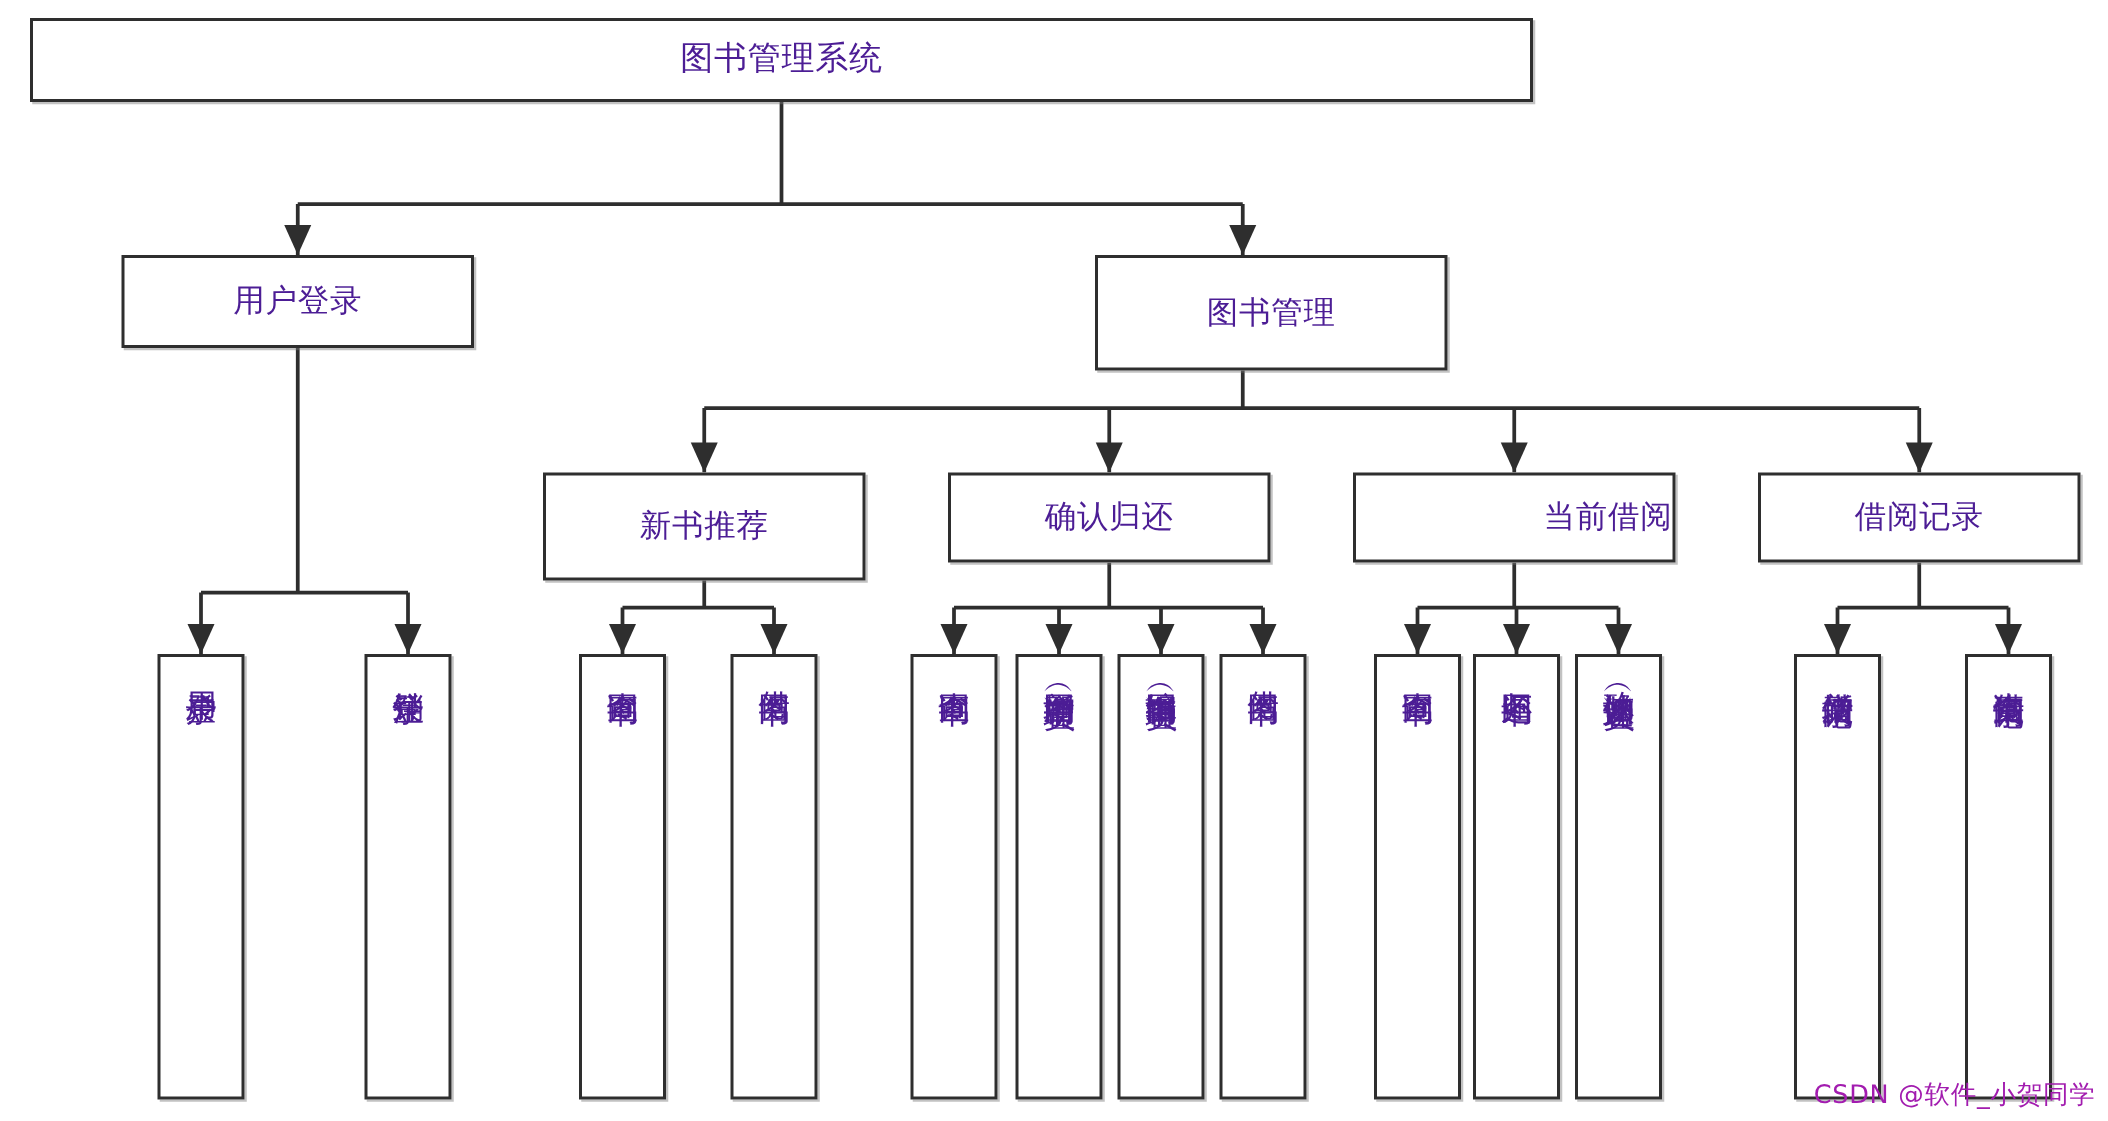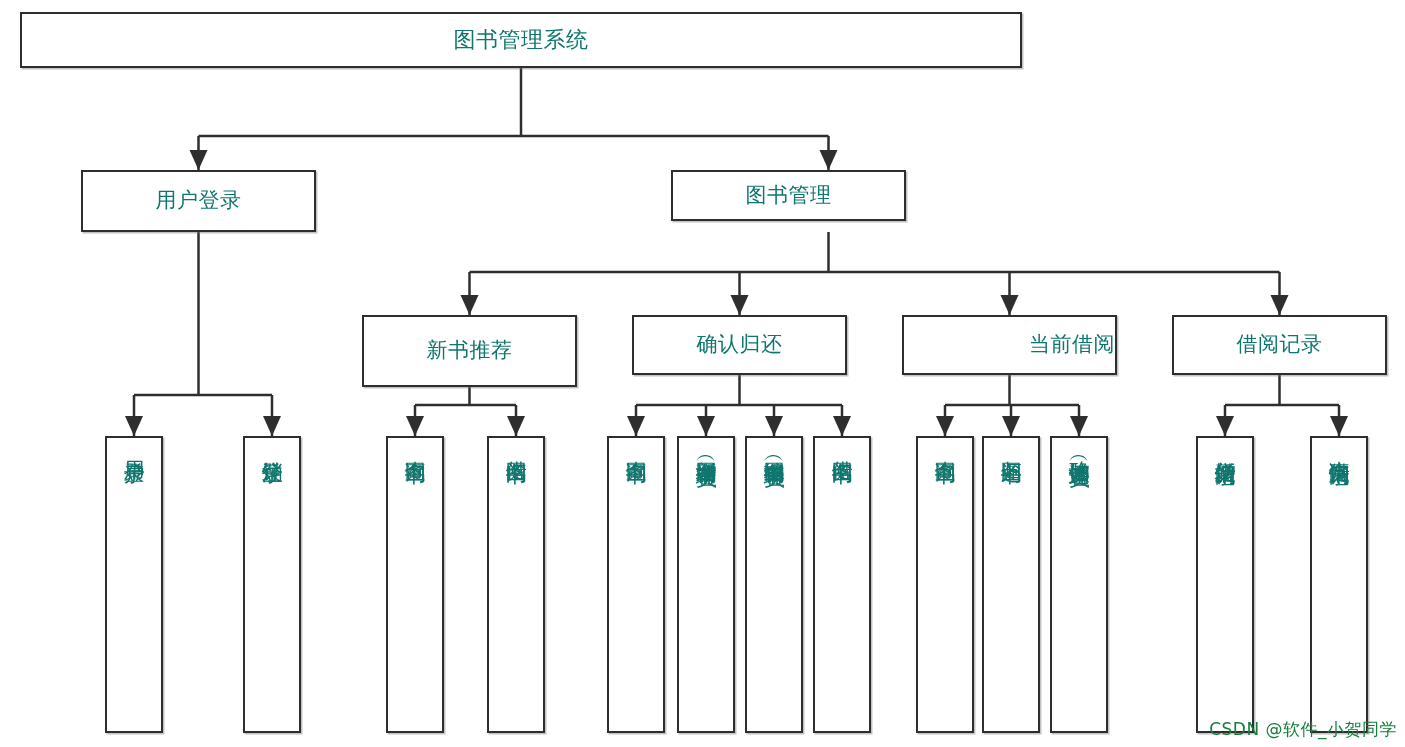--- a/index.html
+++ b/index.html
@@ -25,21 +25,21 @@
     pointer-events: none;
   }
   .node {
     position: absolute;
     box-sizing: border-box;
     background: #ffffff;
     border: 2.5px solid #2e2e2e;
     display: flex;
     align-items: center;
     justify-content: center;
-    color: #0f766e;
+    color: #4c1d95;
     box-shadow: 1.5px 1.5px 0 rgba(120,120,120,0.45);
   }
   .node .label {
     display: block;
     text-align: center;
     line-height: 1.12;
     letter-spacing: 0.5px;
   }
   
   .node.h .label {
@@ -59,21 +59,21 @@
     font-size: 21px;
     line-height: 1.06;
     letter-spacing: 1px;
     white-space: nowrap;
   }
   #watermark {
     position: absolute;
     right: 8px;
     bottom: 6px;
     font-size: 17px;
-    color: #15803d;
+    color: #a21caf;
     font-family: "DejaVu Sans", "Liberation Sans", sans-serif;
     white-space: nowrap;
     letter-spacing: 0.5px;
   }
 </style>
 </head>
 <body>
 
 <div id="canvas">
 
@@ -132,21 +132,21 @@
       <polygon points="1330,416 1348,416 1339,436" fill="#2e2e2e"></polygon>
     </svg>
 
   <div id="nodes">
       <div class="node h root" style="left: 20px; top: 12px; width: 1002px; height: 56px;">
         <span class="label">图书管理系统</span>
       </div>
       <div class="node h lvl1" style="left: 81px; top: 170px; width: 235px; height: 62px;">
         <span class="label">用户登录</span>
       </div>
-      <div class="node h lvl1" style="left: 671px; top: 170px; width: 235px; height: 51px;">
+      <div class="node h lvl1" style="left: 730px; top: 170px; width: 235px; height: 77px;">
         <span class="label">图书管理</span>
       </div>
       <div class="node h lvl2" style="left: 362px; top: 315px; width: 215px; height: 72px;">
         <span class="label">新书推荐</span>
       </div>
       <div class="node h lvl2" style="left: 632px; top: 315px; width: 215px; height: 60px;">
         <span class="label">确认归还</span>
       </div>
       <div class="node h lvl2" style="left: 902px; top: 315px; width: 215px; height: 60px; justify-content: flex-end;">
         <span class="label">当前借阅</span>

